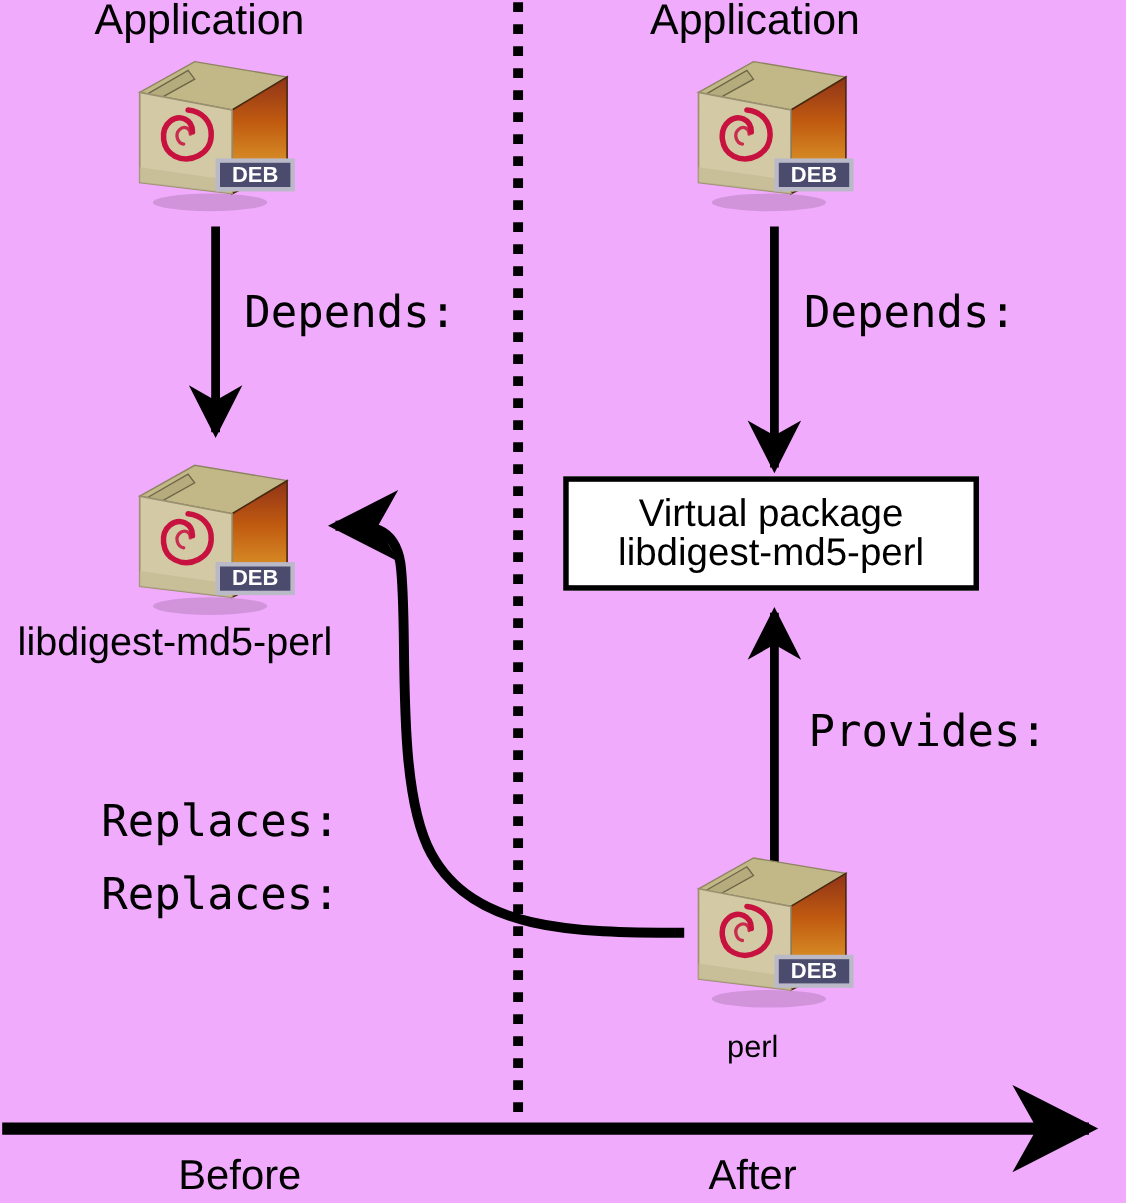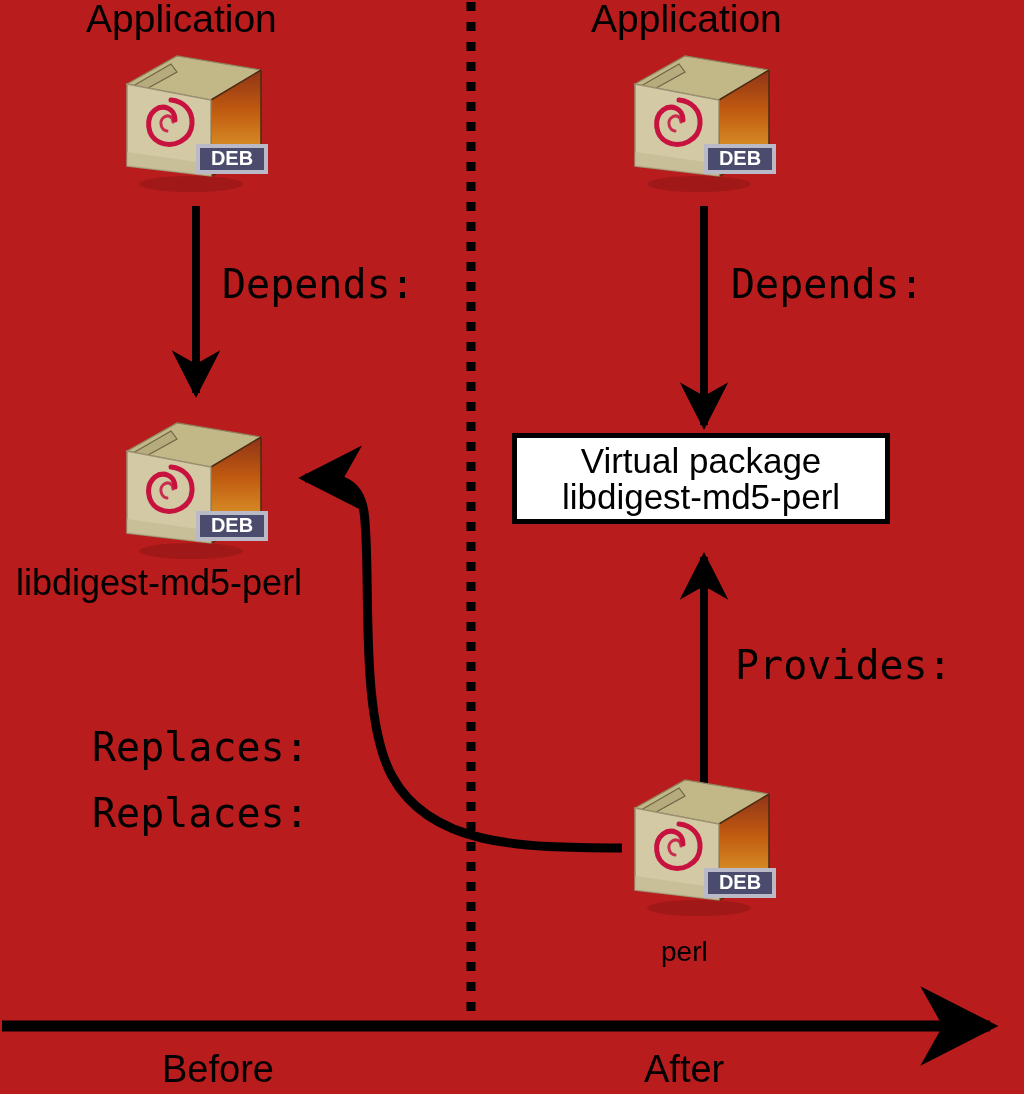--- a/index.html
+++ b/index.html
@@ -5,21 +5,21 @@
 <style>
   html, body {
     margin: 0;
     padding: 0;
     background: #ffffff;
   }
   #stage {
     position: relative;
     width: 1024px;
     height: 1094px;
-    background: #b91c1c;
+    background: #f0abfc;
     overflow: hidden;
     font-family: "Liberation Sans", sans-serif;
     color: #000000;
   }
   #vector-layer {
     position: absolute;
     left: 0;
     top: 0;
     width: 1024px;
     height: 1094px;
@@ -57,21 +57,21 @@
 
   #before-label { left: 162px; top: 1050px; font-size: 38px; }
   #after-label  { left: 644px; top: 1050px; font-size: 38px; }
 
   
   #virtual-package-box {
     position: absolute;
     left: 512px;
     top: 433px;
     width: 378px;
-    height: 91px;
+    height: 104px;
     border: 5px solid #000;
     background: #fff;
     box-sizing: border-box;
     display: flex;
     flex-direction: column;
     align-items: center;
     justify-content: center;
     line-height: 1.02;
   }
   #virtual-package-box .vp-line {

